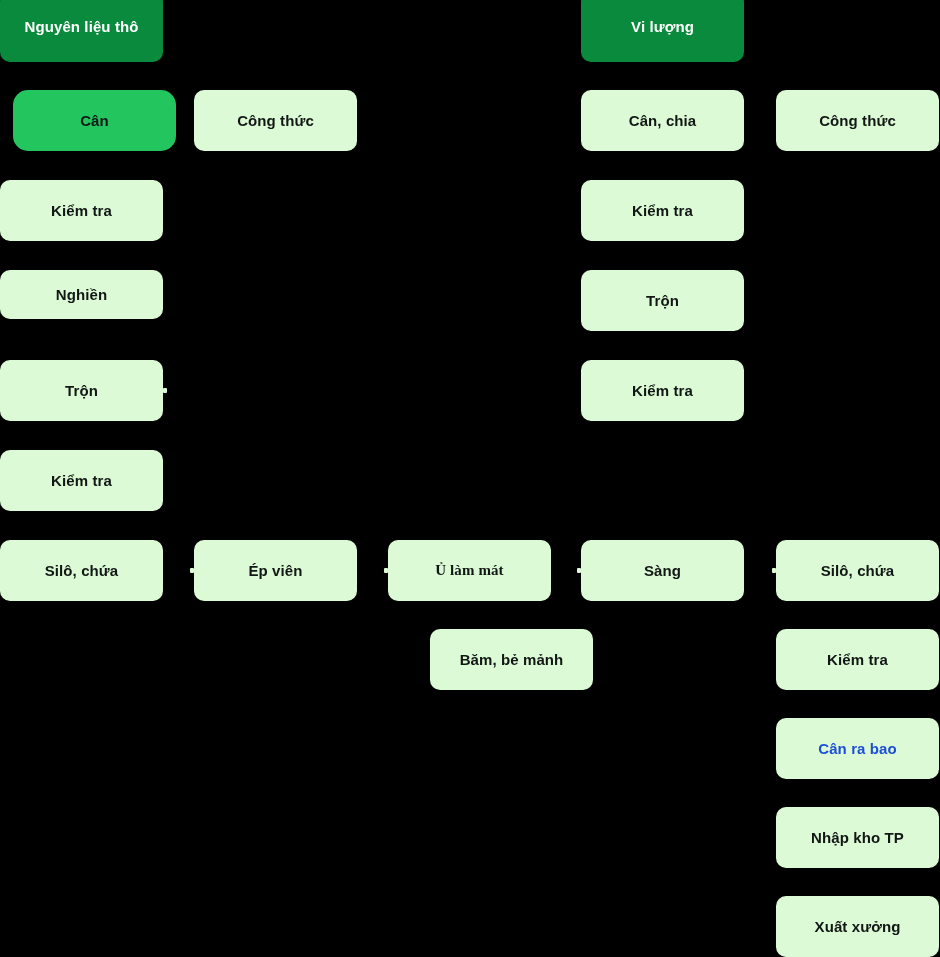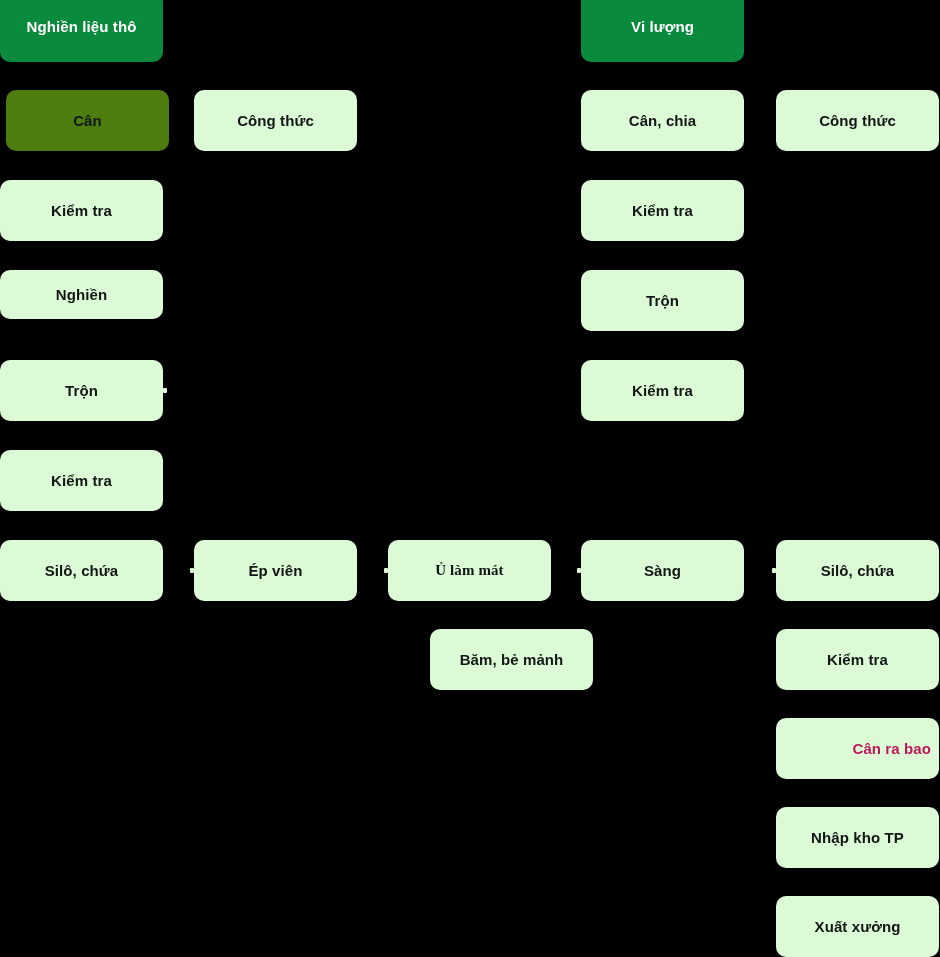--- a/index.html
+++ b/index.html
@@ -50,26 +50,26 @@
 </head>
 <body>
 
 <div id="diagram" style="background: rgb(0, 0, 0);">
     <div class="connector" style="left: 163px; top: 388px; width: 4px; height: 5px; background: rgb(221, 250, 214);"></div>
     <div class="connector" style="left: 190px; top: 568px; width: 4px; height: 5px; background: rgb(221, 250, 214);"></div>
     <div class="connector" style="left: 384px; top: 568px; width: 4px; height: 5px; background: rgb(221, 250, 214);"></div>
     <div class="connector" style="left: 577px; top: 568px; width: 4px; height: 5px; background: rgb(221, 250, 214);"></div>
     <div class="connector" style="left: 772px; top: 568px; width: 4px; height: 5px; background: rgb(221, 250, 214);"></div>
     <div class="node header" style="left: 0px; top: -8px; width: 163px; height: 70px; background: rgb(10, 138, 60); color: rgb(255, 255, 255);">
-      <span>Nghiền liệu thô</span>
+      <span>Nguyên liệu thô</span>
     </div>
     <div class="node header" style="left: 581px; top: -8px; width: 163px; height: 70px; background: rgb(10, 138, 60); color: rgb(255, 255, 255);">
       <span>Vi lượng</span>
     </div>
-    <div class="node step" style="left: 6px; top: 90px; width: 163px; height: 61px; background: #4d7c0f; color: rgb(17, 23, 20);">
+    <div class="node step" style="left: 13px; top: 90px; width: 163px; height: 61px; background: #22c55e; color: rgb(17, 23, 20); border-radius: 15px;">
       <span>Cân</span>
     </div>
     <div class="node step" style="left: 194px; top: 90px; width: 163px; height: 61px; background: rgb(221, 250, 214); color: rgb(17, 23, 20);">
       <span>Công thức</span>
     </div>
     <div class="node step" style="left: 581px; top: 90px; width: 163px; height: 61px; background: rgb(221, 250, 214); color: rgb(17, 23, 20);">
       <span>Cân, chia</span>
     </div>
     <div class="node step" style="left: 776px; top: 90px; width: 163px; height: 61px; background: rgb(221, 250, 214); color: rgb(17, 23, 20);">
       <span>Công thức</span>
@@ -109,21 +109,21 @@
     </div>
     <div class="node step" style="left: 776px; top: 540px; width: 163px; height: 61px; background: rgb(221, 250, 214); color: rgb(17, 23, 20);">
       <span>Silô, chứa</span>
     </div>
     <div class="node step" style="left: 388px; top: 629px; width: 163px; height: 61px; background: rgb(221, 250, 214); color: rgb(17, 23, 20); margin-left: 42px;">
       <span>Băm, bẻ mảnh</span>
     </div>
     <div class="node step" style="left: 776px; top: 629px; width: 163px; height: 61px; background: rgb(221, 250, 214); color: rgb(17, 23, 20);">
       <span>Kiểm tra</span>
     </div>
-    <div class="node step" style="left: 776px; top: 718px; width: 163px; height: 61px; background: rgb(221, 250, 214); color: #be185d; justify-content: flex-end;">
+    <div class="node step" style="left: 776px; top: 718px; width: 163px; height: 61px; background: rgb(221, 250, 214); color: #1d4ed8;">
       <span>Cân ra bao</span>
     </div>
     <div class="node step" style="left: 776px; top: 807px; width: 163px; height: 61px; background: rgb(221, 250, 214); color: rgb(17, 23, 20);">
       <span>Nhập kho TP</span>
     </div>
     <div class="node step" style="left: 776px; top: 896px; width: 163px; height: 61px; background: rgb(221, 250, 214); color: rgb(17, 23, 20);">
       <span>Xuất xưởng</span>
     </div>
   </div>
 

